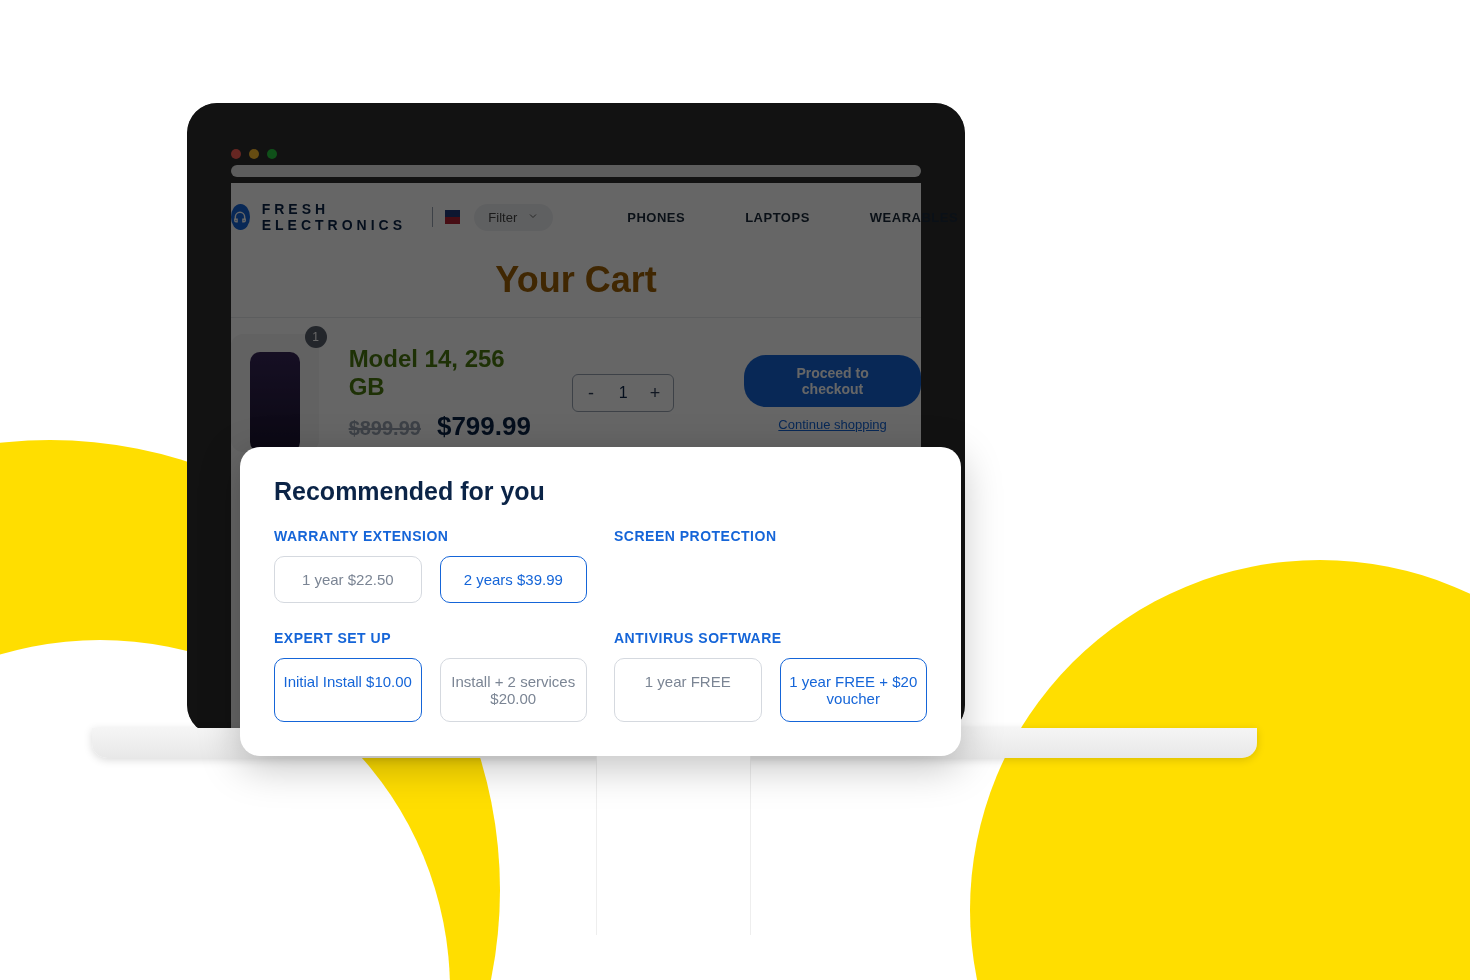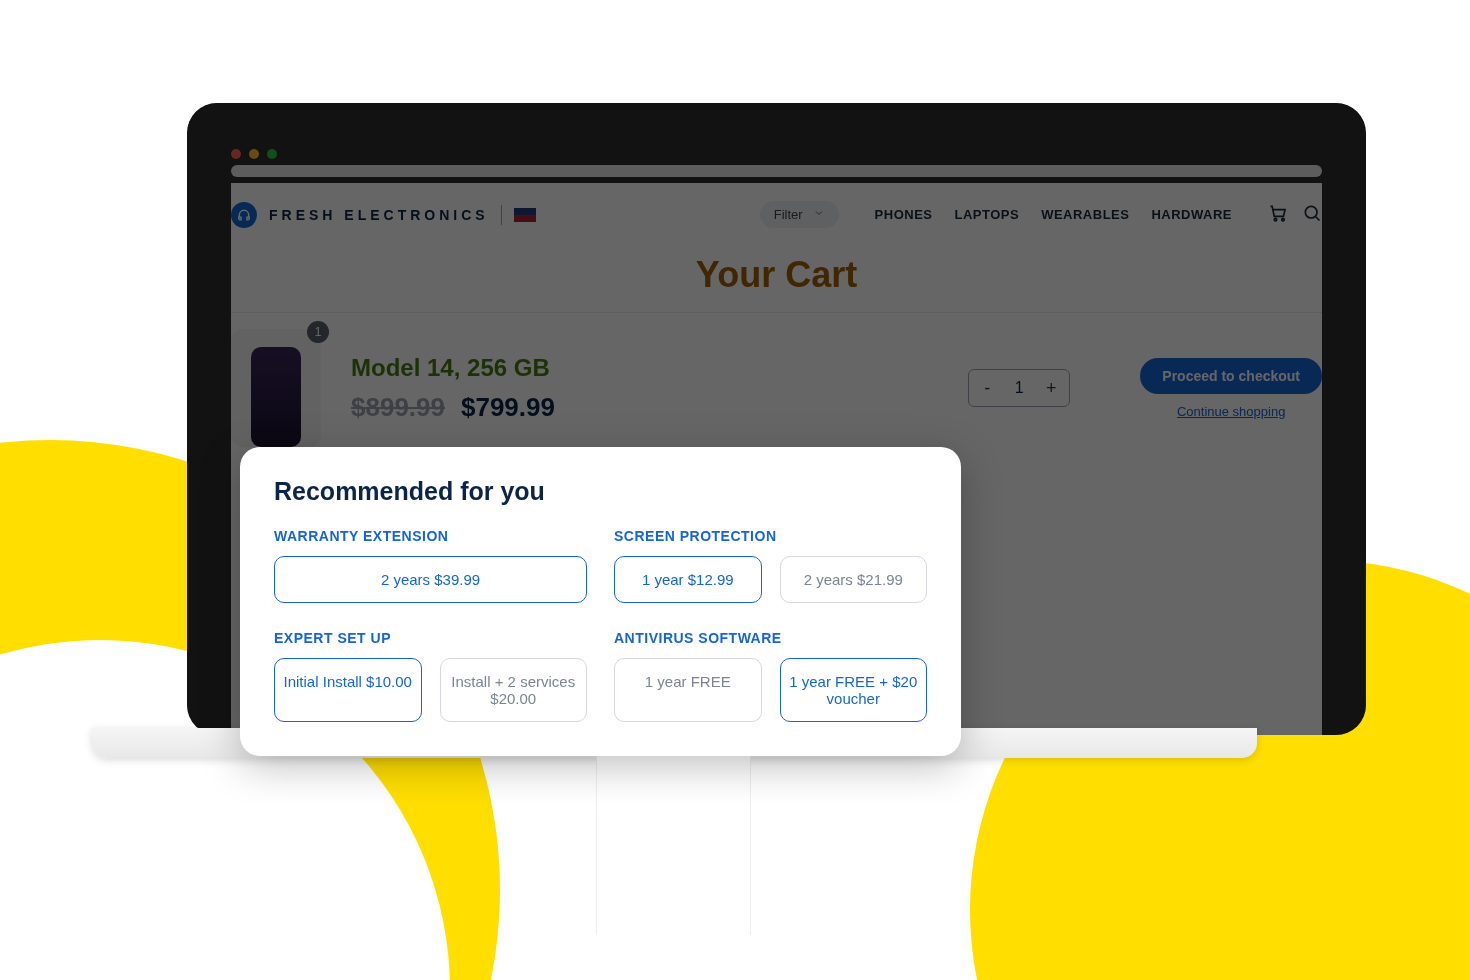--- a/index.html
+++ b/index.html
@@ -42,21 +42,21 @@
   left: -250px;
   top: 640px;
   z-index: 0;
 }
 
 
 .laptop {
   position: absolute;
   left: 187px;
   top: 103px;
-  width: 1179px;
+  width: 778px;
   height: 632px;
   background: #2d2d2d;
   border-radius: 30px;
   z-index: 1;
   overflow: hidden;
 }
 .laptop-base {
   position: absolute;
   left: 92px;
   top: 728px;
@@ -162,21 +162,21 @@
   margin-left: auto;
   display: flex; align-items: center; gap: 10px;
   background: #eef0f3;
   border-radius: 18px;
   padding: 6px 14px;
   color: #444; font-size: 13px;
 }
 .nav {
   display: flex; gap: 22px; margin-left: 22px;
 }
-.nav a { color: #1b2a3a; font-size: 13px; font-weight: 600; letter-spacing: 0.5px; }
+.nav a { color: #1b2a3a; font-size: 13px; font-weight: 600; letter-spacing: 0.5px; margin-left: 38px; }
 .header-icons {
   display: flex; gap: 14px; margin-left: 22px; align-items: center;
   color: #1b2a3a;
 }
 
 
 .cart-title {
   font-size: 36px;
   font-weight: 800;
   color: #a16207;
@@ -208,21 +208,21 @@
   display: flex; align-items: center; justify-content: center;
 }
 .phone-shape {
   width: 50px; height: 100px;
   background: linear-gradient(180deg, #38275a 0%, #1b1530 100%);
   border-radius: 10px;
 }
 .item-info { display: flex; flex-direction: column; gap: 10px; }
 .item-name { font-size: 24px; font-weight: 700; color: #4d7c0f; }
 .price-row { display: flex; gap: 16px; align-items: baseline; }
-.price-old { color: #9aa4b2; text-decoration: line-through; font-size: 26px; font-weight: 600; }
+.price-old { color: #9aa4b2; text-decoration: line-through; font-size: 20px; font-weight: 600; }
 .price-new { color: #0b2447; font-size: 26px; font-weight: 800; }
 .qty {
   border: 1px solid #9aa4b2; border-radius: 6px;
   display: flex; align-items: center;
   margin-left: auto;
 }
 .qty button {
   width: 36px; height: 36px; border: none; background: transparent;
   font-size: 18px; color: #2b3a55; cursor: pointer;
 }
@@ -396,29 +396,26 @@
   <div class="laptop-notch"></div>
 </div>
 <div class="laptop-stand"></div>
 
 <div class="modal">
   <h2>Recommended for you</h2>
   <div class="rec-grid" id="rec-grid">
       <div class="rec-block">
         <div class="rec-label">WARRANTY EXTENSION</div>
         <div class="rec-options">
+          <div class="rec-option unselected">1 year $22.50</div>
           <div class="rec-option selected">2 years $39.99</div>
         </div>
       </div>
       <div class="rec-block">
         <div class="rec-label">SCREEN PROTECTION</div>
-        <div class="rec-options">
-          <div class="rec-option selected">1 year $12.99</div>
-          <div class="rec-option unselected">2 years $21.99</div>
-        </div>
       </div>
       <div class="rec-block">
         <div class="rec-label">EXPERT SET UP</div>
         <div class="rec-options">
           <div class="rec-option selected">Initial Install $10.00</div>
           <div class="rec-option unselected">Install + 2 services $20.00</div>
         </div>
       </div>
       <div class="rec-block">
         <div class="rec-label">ANTIVIRUS SOFTWARE</div>

